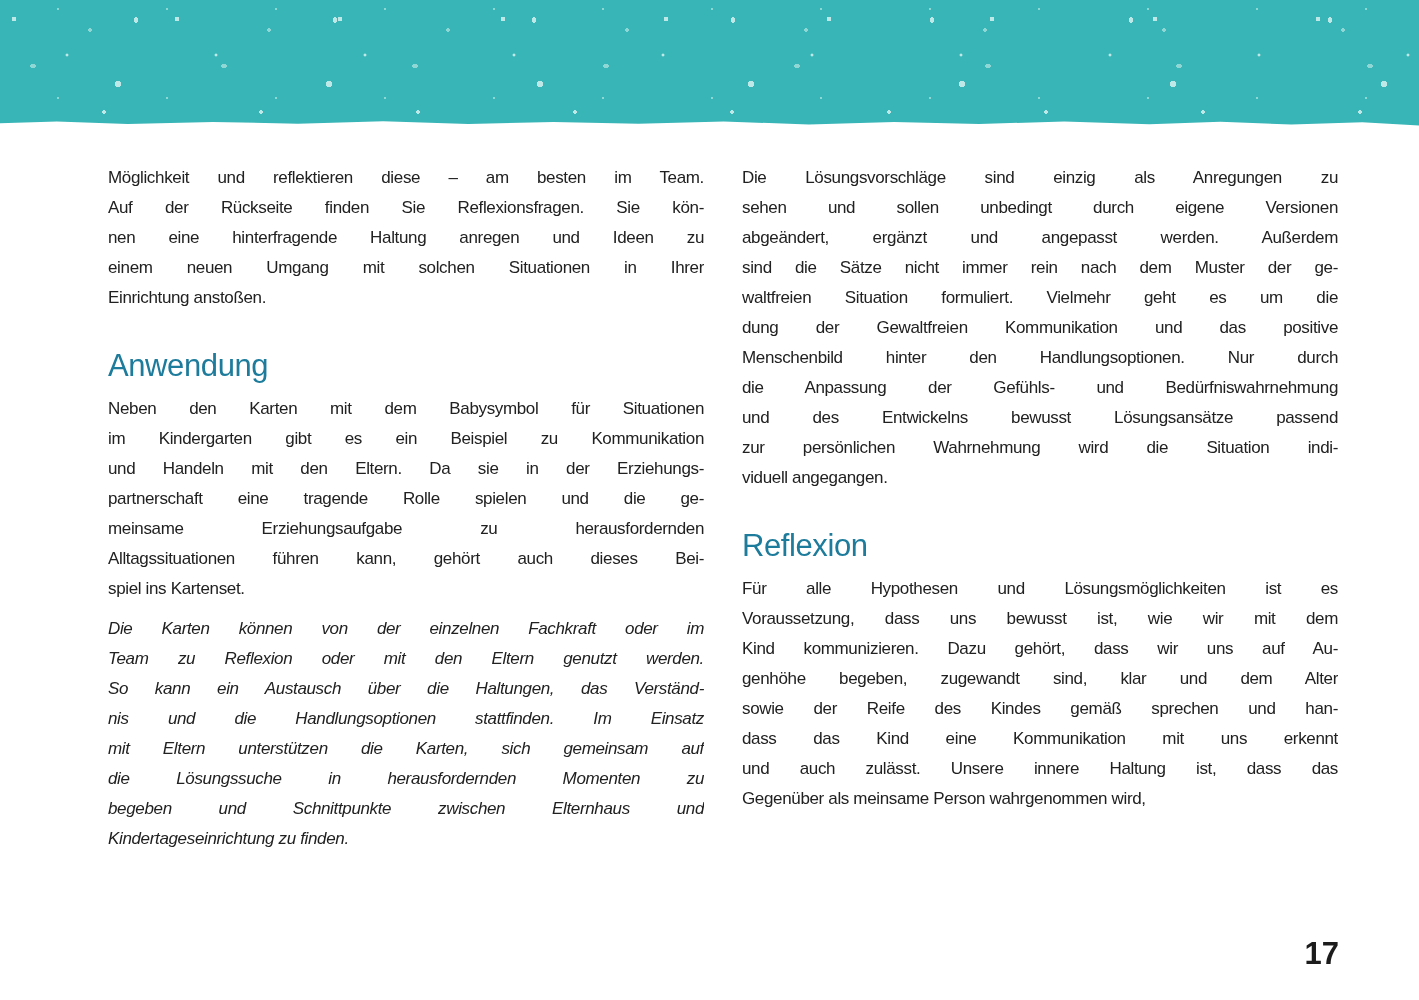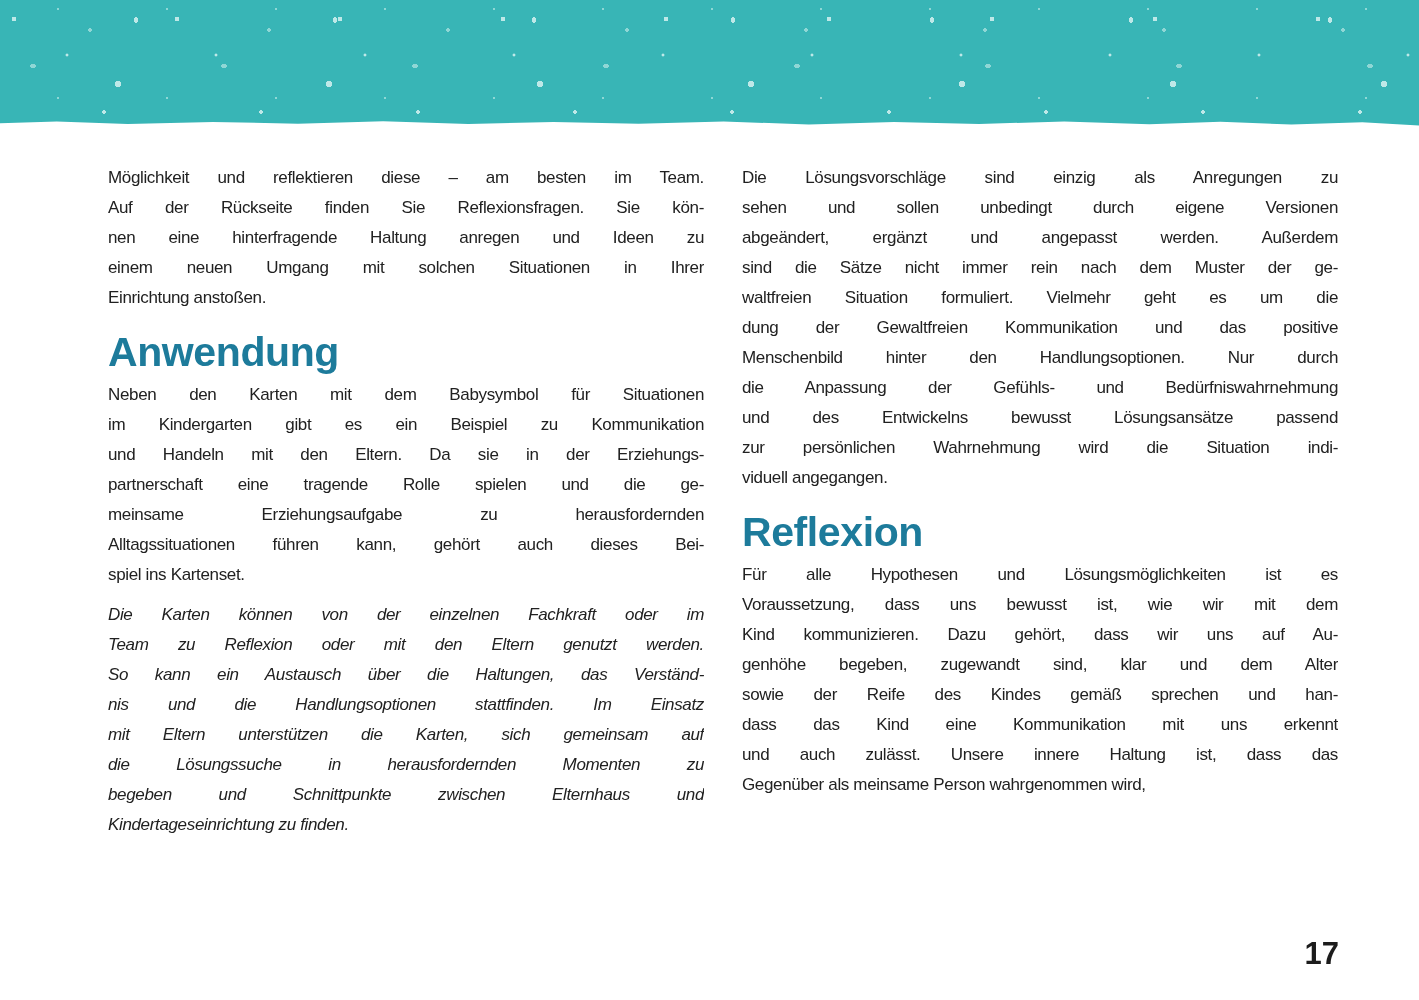--- a/index.html
+++ b/index.html
@@ -64,26 +64,26 @@
     white-space: normal;
     overflow: hidden;
     height: 30px;
   }
   .line.last {
     text-align-last: left;
     -moz-text-align-last: left;
   }
 
   .heading {
-    font-size: 41px;
-    font-weight: bold;
+    font-size: 31px;
+    font-weight: normal;
     letter-spacing: -0.4px;
     color: var(--accent, #1d7b9b);
     line-height: 38px;
-    margin-top: 20px;
+    margin-top: 34px;
     margin-bottom: 9px;
   }
 
   .page-number {
     position: absolute;
     top: 936px;
     right: 80px;
     font-size: 31px;
     font-weight: bold;
     color: #1c1c1c;

